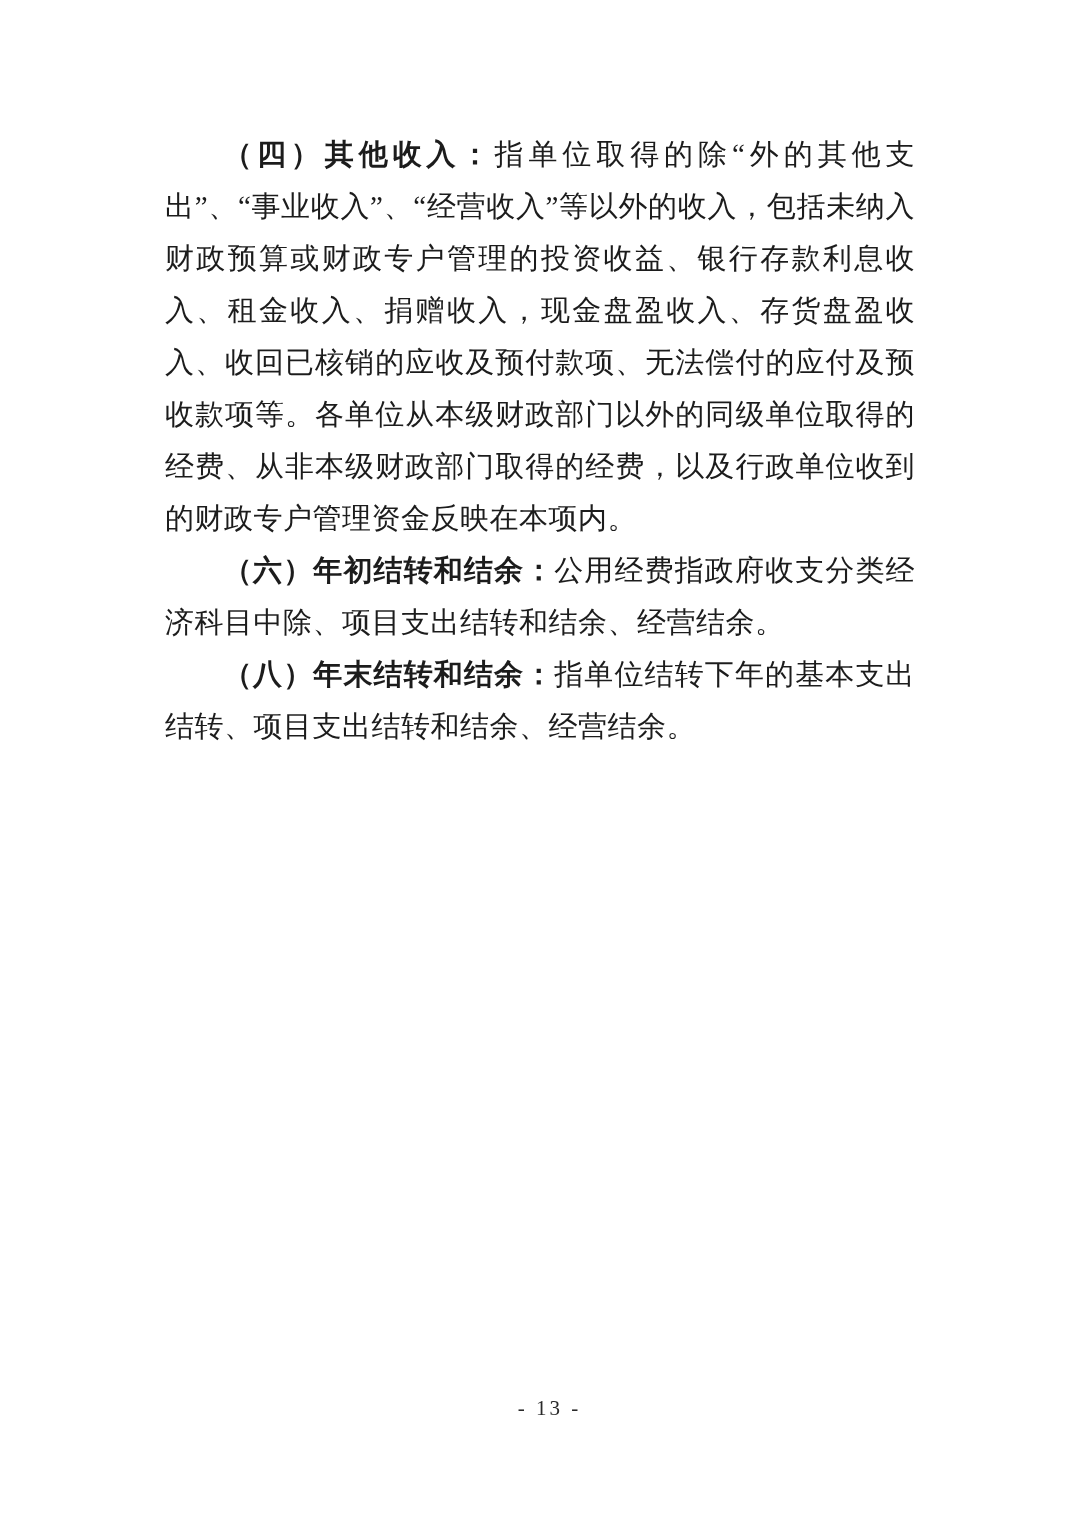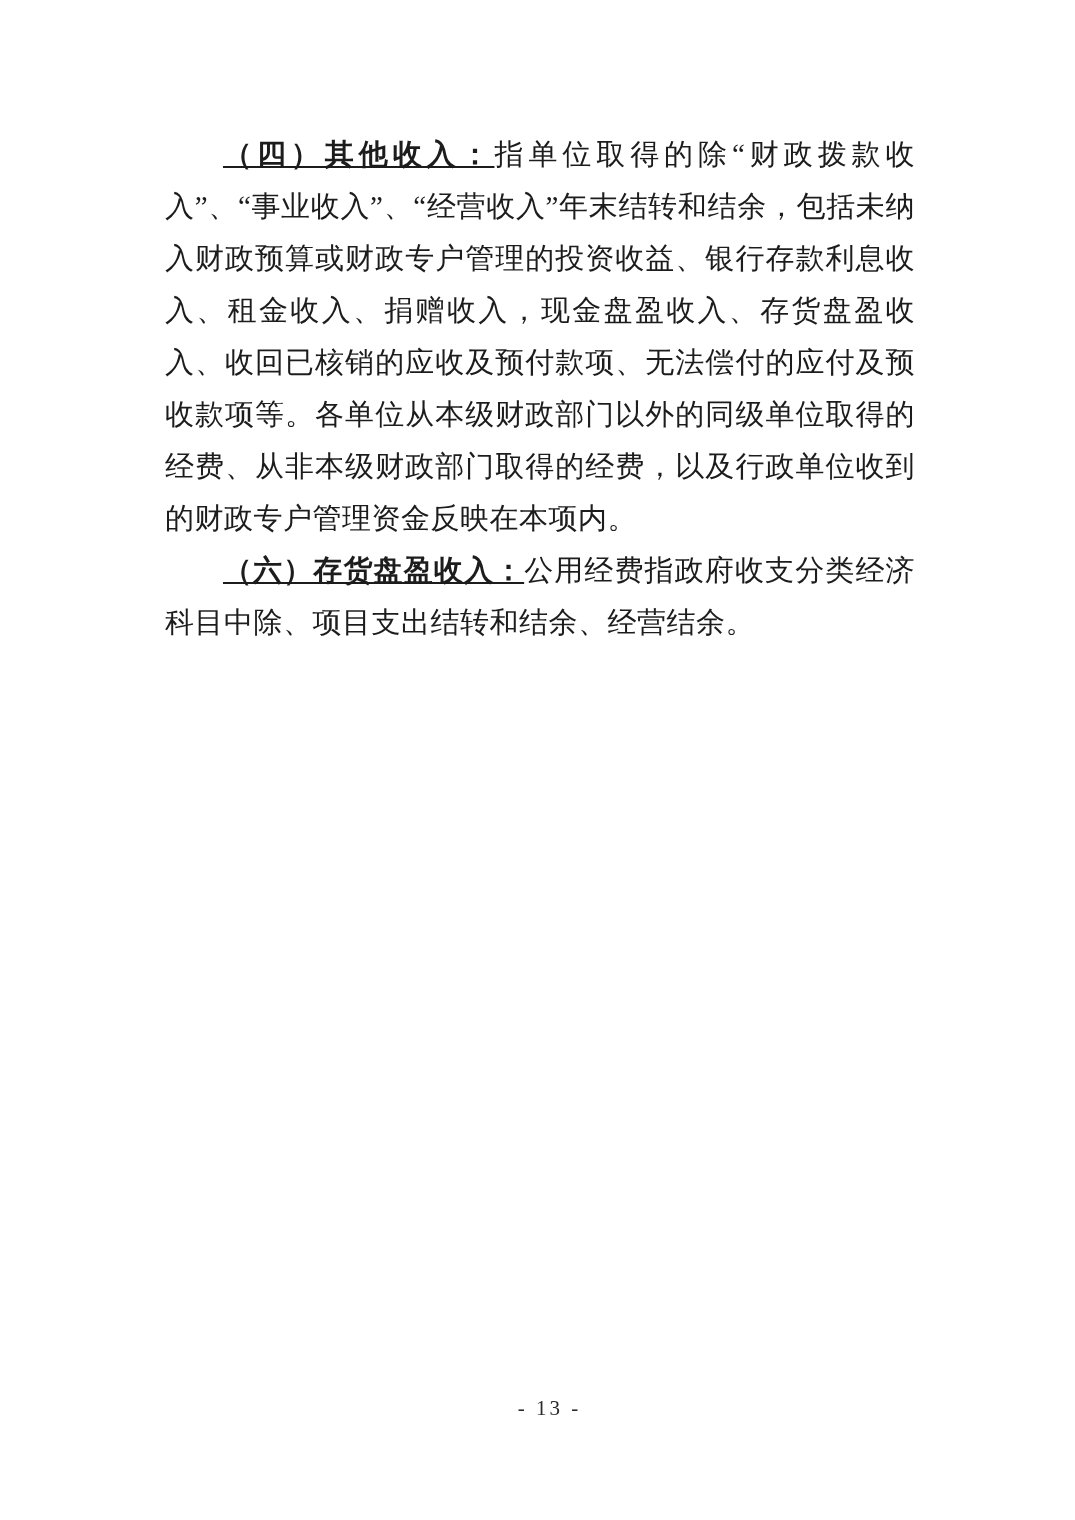--- a/index.html
+++ b/index.html
@@ -27,43 +27,43 @@
       margin: 0;
       font-size: 29px;
       line-height: 52px;
       text-align: justify;
       text-justify: inter-character;
       text-indent: 2em;
       letter-spacing: 0.5px;
     }
     .para .head {
       font-weight: bold;
-      text-decoration: underline;
     }
     .footer {
       position: absolute;
       top: 1396px;
       left: 12px;
       width: 100%;
       text-align: center;
       font-size: 21px;
       letter-spacing: 3px;
       color: #2a2a2a;
     }
   </style>
 </head>
 <body>
 
 <div class="page">
   <div class="content">
 
-    <p class="para"><span class="head">（四）其他收入：</span><span class="body">指单位取得的除“财政拨款收入”、“事业收入”、“经营收入”年末结转和结余，包括未纳入财政预算或财政专户管理的投资收益、银行存款利息收入、租金收入、捐赠收入，现金盘盈收入、存货盘盈收入、收回已核销的应收及预付款项、无法偿付的应付及预收款项等。各单位从本级财政部门以外的同级单位取得的经费、从非本级财政部门取得的经费，以及行政单位收到的财政专户管理资金反映在本项内。</span></p>
+    <p class="para"><span class="head">（四）其他收入：</span><span class="body">指单位取得的除“外的其他支出”、“事业收入”、“经营收入”等以外的收入，包括未纳入财政预算或财政专户管理的投资收益、银行存款利息收入、租金收入、捐赠收入，现金盘盈收入、存货盘盈收入、收回已核销的应收及预付款项、无法偿付的应付及预收款项等。各单位从本级财政部门以外的同级单位取得的经费、从非本级财政部门取得的经费，以及行政单位收到的财政专户管理资金反映在本项内。</span></p>
 
 
-    <p class="para"><span class="head">（六）存货盘盈收入：</span><span class="body">公用经费指政府收支分类经济科目中除、项目支出结转和结余、经营结余。</span></p>
+    <p class="para"><span class="head">（六）年初结转和结余：</span><span class="body">公用经费指政府收支分类经济科目中除、项目支出结转和结余、经营结余。</span></p>
 
 
+    <p class="para"><span class="head">（八）年末结转和结余：</span><span class="body">指单位结转下年的基本支出结转、项目支出结转和结余、经营结余。</span></p>
 
 
   </div>
 
   <div class="footer">- 13 -</div>
 </div>
 
 </body></html>

